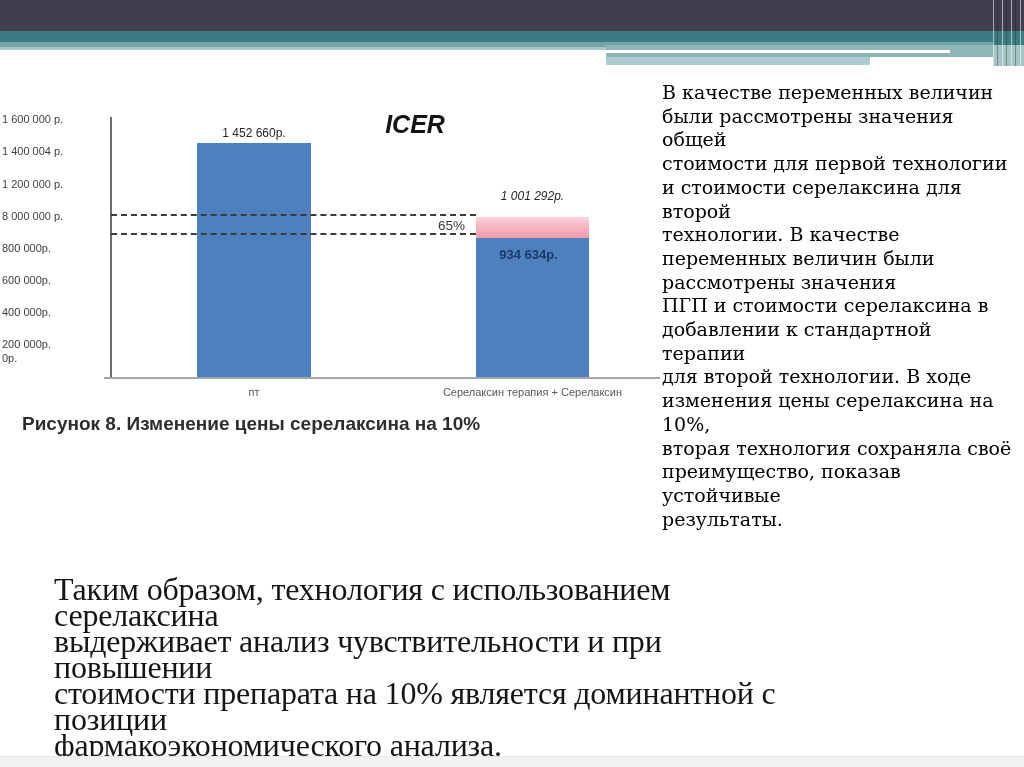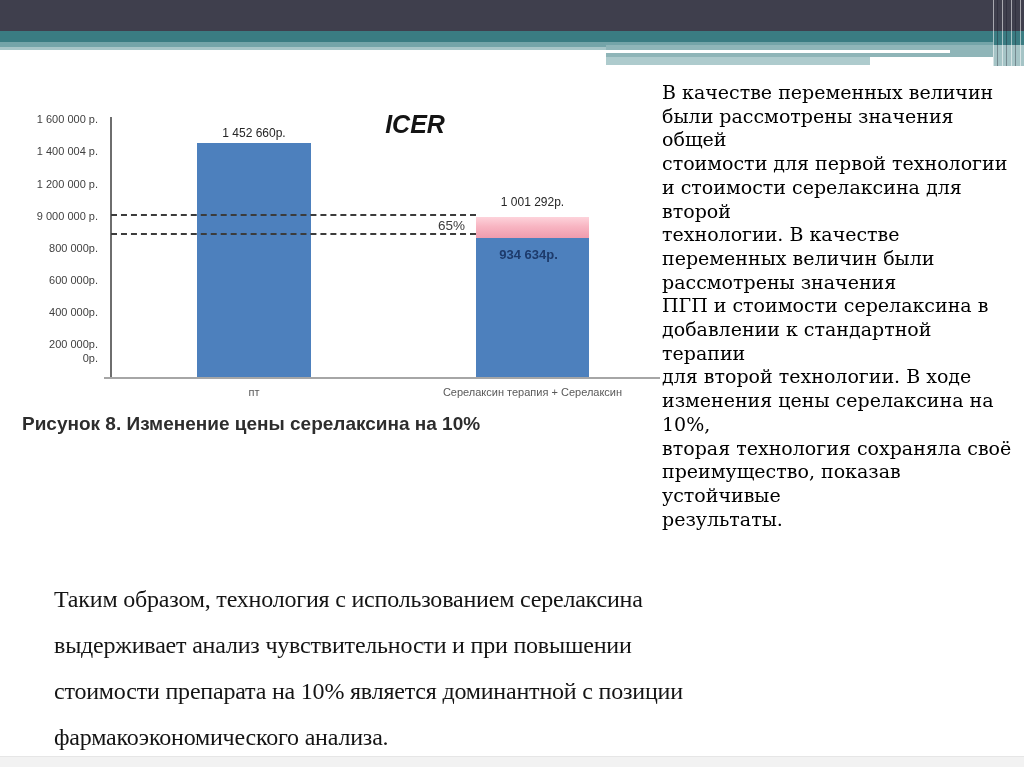--- a/index.html
+++ b/index.html
@@ -9,39 +9,39 @@
 
   
   .band{position:absolute;left:0;width:1024px;}
   .stripe-band{position:absolute;
     background-image:repeating-linear-gradient(90deg,
       rgba(255,255,255,0.55) 0 1px, rgba(255,255,255,0) 1px 4px,
       rgba(25,25,40,0.35) 4px 5px, rgba(255,255,255,0) 5px 9px);}
 
   
   .chart-text{position:absolute;color:#3f3f3f;}
-  .ytick{position:absolute;left:2px;width:96px;height:14px;text-align:right;
+  .ytick{position:absolute;left:2px;width:96px;height:14px;text-align:left;
          font-size:11px;color:#3f3f3f;}
   .bar{position:absolute;}
   .dash{position:absolute;border-top:2px dashed #3c3c3c;height:0;z-index:5;}
   .val-label{position:absolute;text-align:center;font-size:12px;color:#262626;}
   .cat-label{position:absolute;text-align:center;font-size:11px;color:#595959;}
 
   .caption{position:absolute;left:22px;top:413px;font-size:19px;color:#2d2d2d;
            font-family:"Liberation Sans",sans-serif;}
   .caption .cap-label{font-weight:700;}
   .caption .cap-rest{font-weight:700;}
 
   .right-text{position:absolute;left:662px;top:81px;width:380px;
       font-family:"DejaVu Serif","Liberation Serif",serif;
       font-size:19px;line-height:23.7px;color:#000000;white-space:pre-line;}
 
   .bottom-text{position:absolute;left:54px;top:576px;width:760px;
       font-family:"Liberation Serif",serif;
-      font-size:24px;line-height:46px;letter-spacing:-0.2px;color:#141414;white-space:pre-line;}
+      font-size:32px;line-height:26px;letter-spacing:-0.2px;color:#141414;white-space:pre-line;}
 </style>
 </head>
 <body>
 
 <div class="slide">
 
   <div class="band" style="top:0;height:31px;background:#3f3f4d;"></div>
   <div class="band" style="top:31px;height:11px;background:#3a7c82;"></div>
   <div class="band" style="top:42px;height:5px;background:#74a4a8;"></div>
   <div class="abs" style="left:0;top:47px;width:606px;height:3px;background:#a7c5c7;"></div>
@@ -54,40 +54,40 @@
   <div class="stripe-band" style="left:993px;top:45px;width:31px;height:21px;background-color:#a5c4c6;"></div>
 
   <div class="abs" style="left:0;top:0;width:680px;height:440px;">
 
     <div class="chart-text" style="left:350px;top:110px;width:130px;text-align:center;
                 font-size:25px;font-weight:700;font-style:italic;color:#141414;">ICER</div>
 
     <span class="ytick" style="top:113px;">1 600 000 р.</span>
     <span class="ytick" style="top:145px;">1 400 004 р.</span>
     <span class="ytick" style="top:178px;">1 200 000 р.</span>
-    <span class="ytick" style="top:210px;">9 000 000 р.</span>
+    <span class="ytick" style="top:210px;">8 000 000 р.</span>
     <span class="ytick" style="top:242px;">800 000р.</span>
     <span class="ytick" style="top:274px;">600 000р.</span>
     <span class="ytick" style="top:306px;">400 000р.</span>
     <span class="ytick" style="top:338px;">200 000р.</span>
     <span class="ytick" style="top:352px;">0р.</span>
 
     <div class="abs" style="left:110px;top:117px;width:2px;height:261px;background:#6e6e6e;"></div>
     <div class="abs" style="left:104px;top:377px;width:556px;height:2px;background:#a6a6a6;"></div>
 
     <div class="bar" style="left:197px;top:143px;width:114px;height:234px;background:#4d80bd;"></div>
     <div class="bar" style="left:476px;top:217px;width:113px;height:21px;
                 background:linear-gradient(180deg,#fdd3db 0%,#f8b5c2 45%,#f09cae 100%);"></div>
     <div class="bar" style="left:476px;top:238px;width:113px;height:139px;background:#4d80bd;"></div>
 
     <div class="dash" style="left:111px;top:214px;width:365px;"></div>
     <div class="dash" style="left:111px;top:233px;width:365px;"></div>
 
     <div class="val-label" style="left:167px;top:126px;width:174px;">1 452 660р.</div>
-    <div class="val-label" style="left:449px;top:195px;width:167px;">1 001 292р.</div>
+    <div class="val-label" style="left:449px;top:189px;width:167px;font-style:italic;">1 001 292р.</div>
     <div class="val-label" style="left:476px;top:247px;width:105px;font-size:13px;font-weight:700;color:#1d3a6b;">934 634р.</div>
     <div class="chart-text" style="left:415px;top:218px;width:50px;text-align:right;font-size:13.5px;color:#3c3c3c;">65%</div>
 
     <div class="cat-label" style="left:197px;top:386px;width:114px;">пт</div>
     <div class="cat-label" style="left:420px;top:386px;width:225px;">Серелаксин терапия + Серелаксин</div>
   </div>
 
   <div class="caption">
     <span class="cap-label">Рисунок 8.</span><span class="cap-rest"> Изменение цены серелаксина на 10%</span>
   </div>

